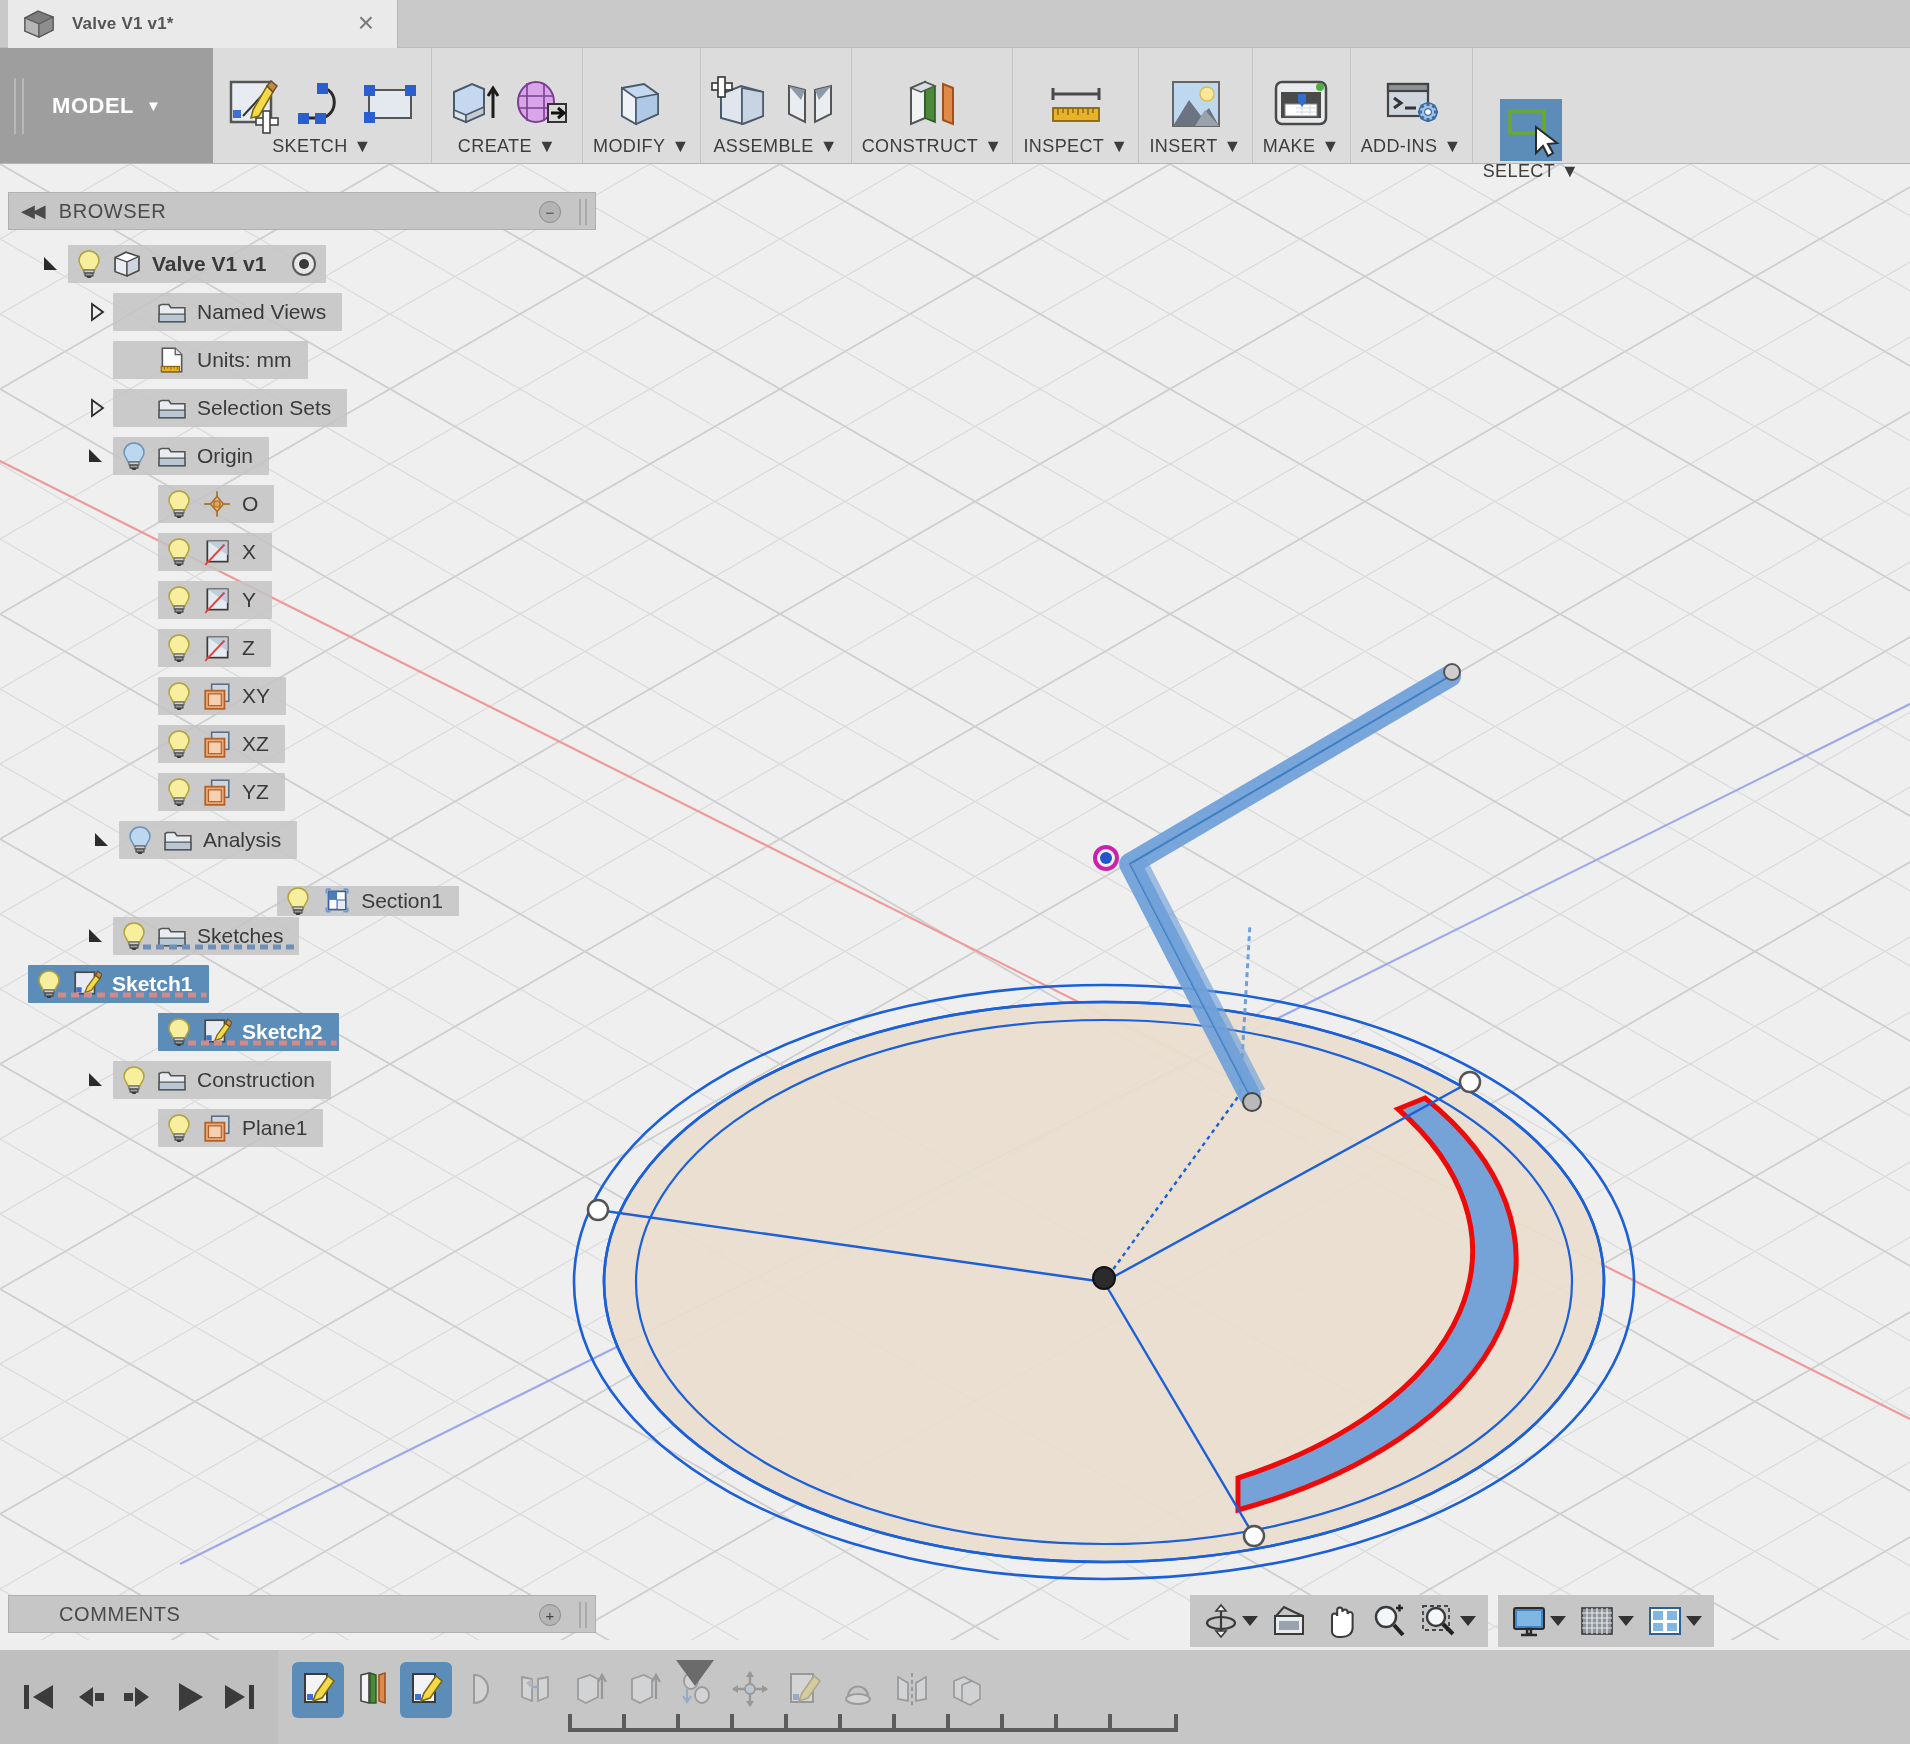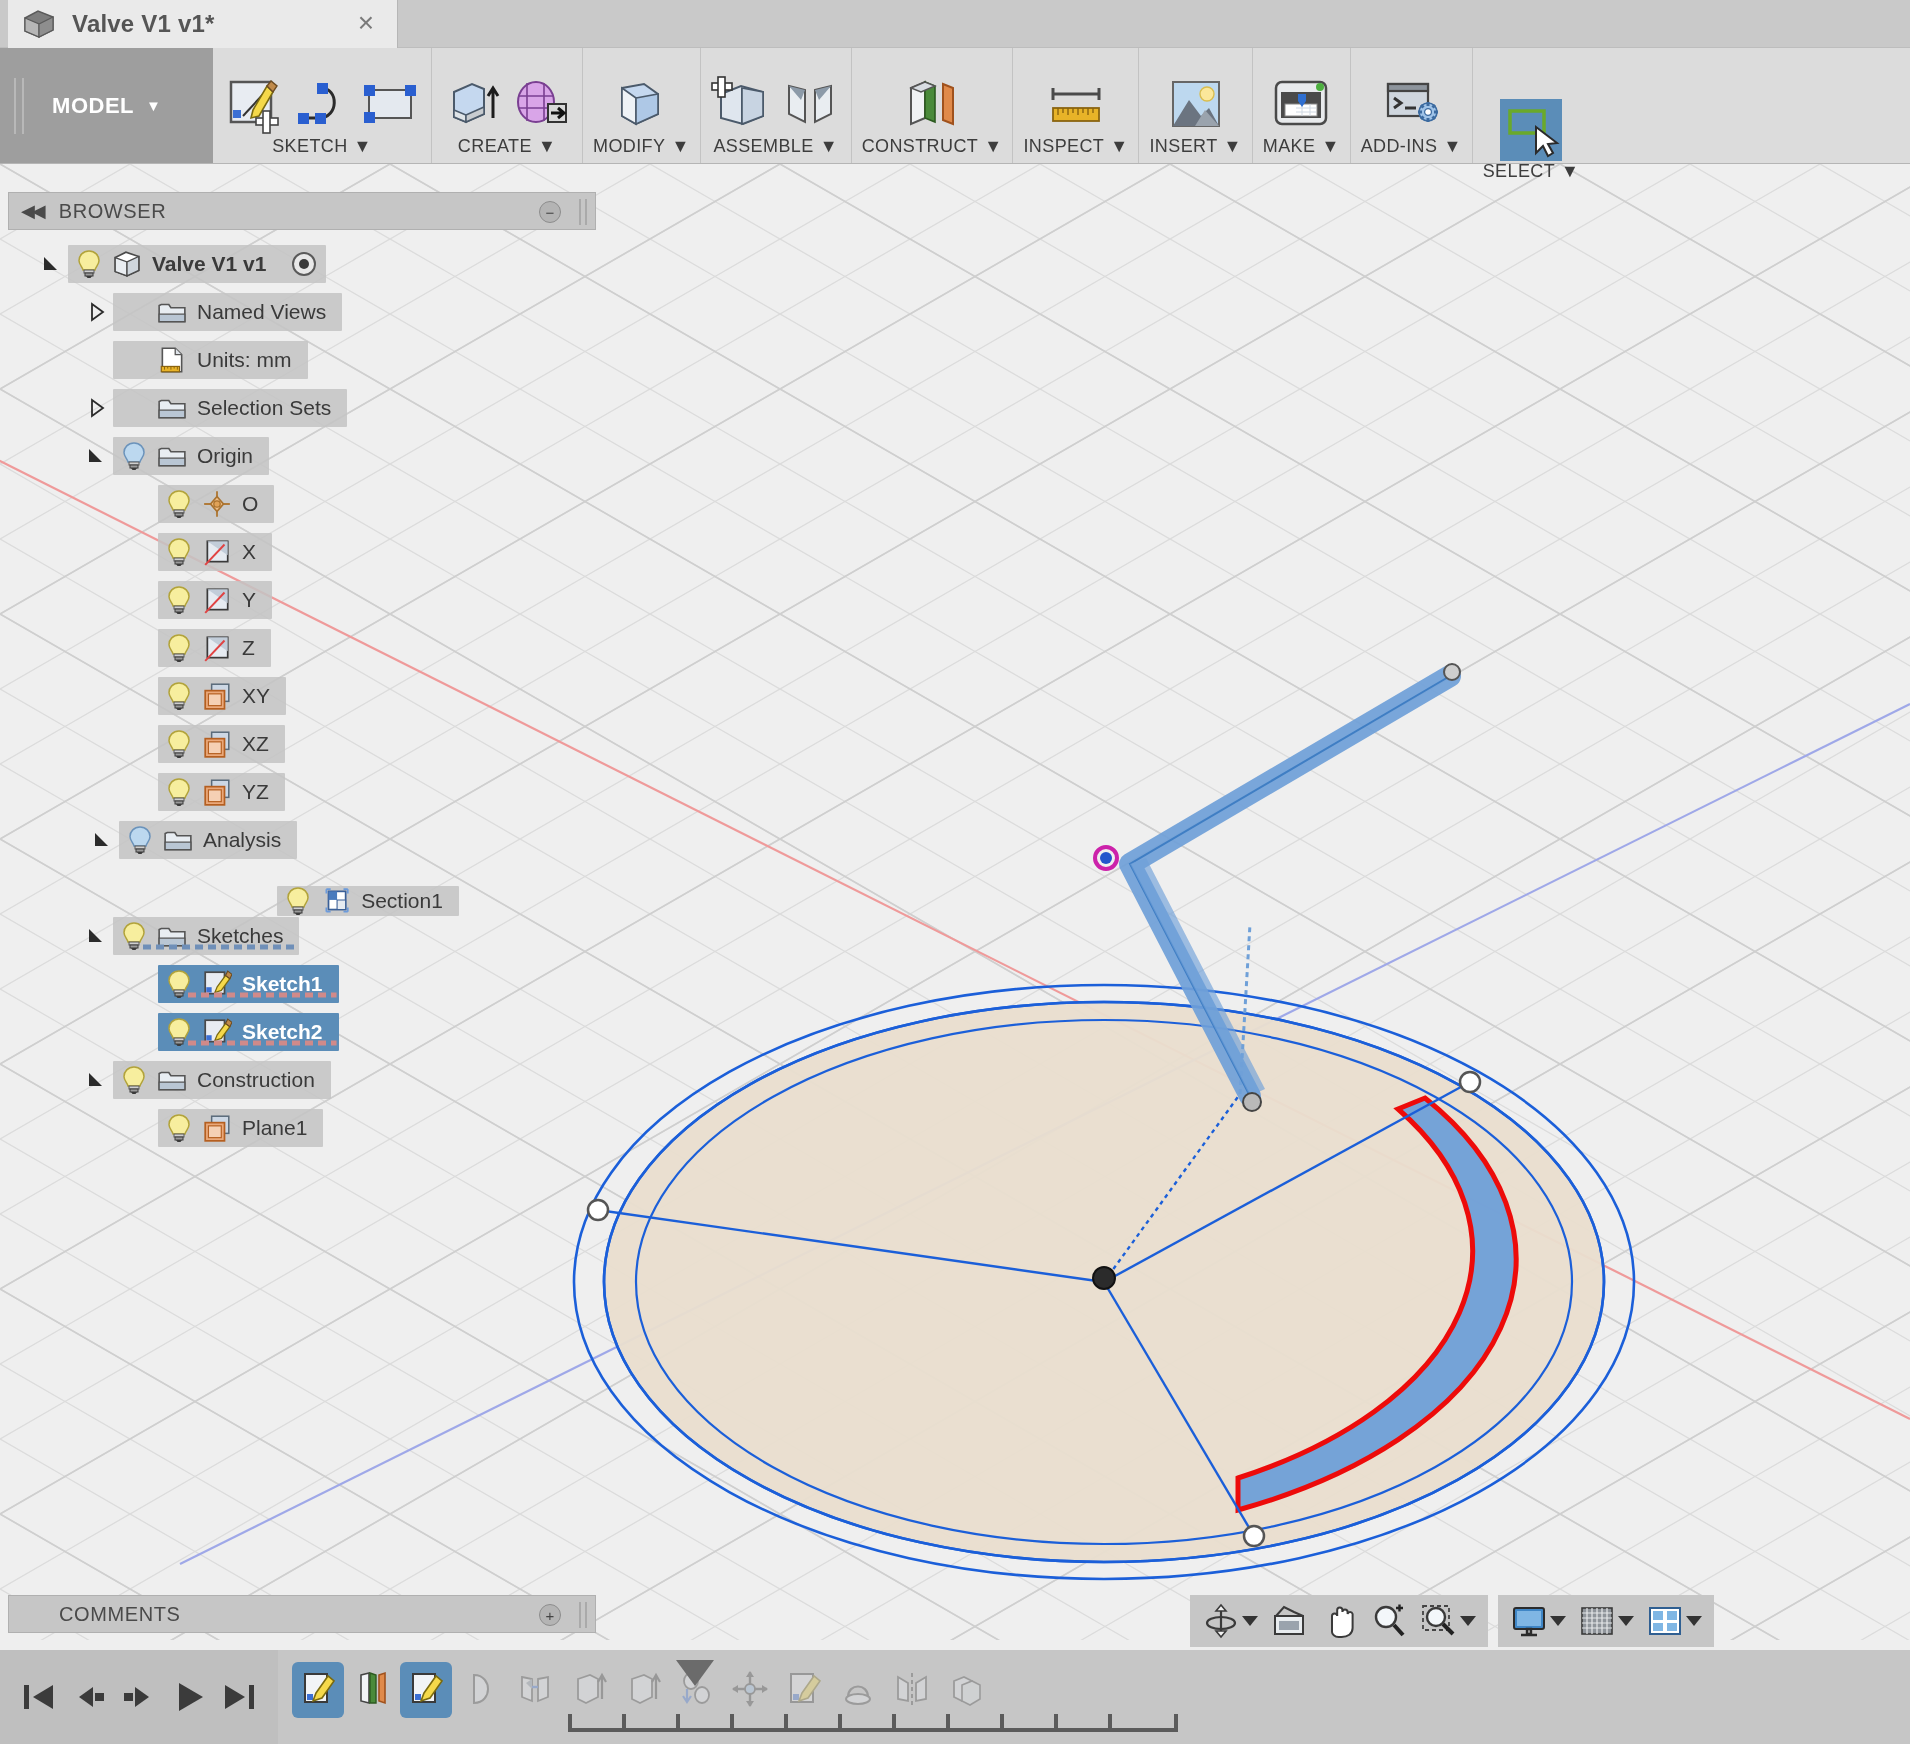--- a/index.html
+++ b/index.html
@@ -18,21 +18,21 @@
     border-bottom: 1px solid #bdbdbd;
   }
   #doc-tab {
     position: absolute; left: 8px; top: 0; width: 390px; height: 48px;
     background: #eaeaea;
     border-right: 1px solid #b6b6b6;
     display: flex; align-items: center;
   }
   #doc-tab .cubeicon { margin-left: 14px; width: 34px; height: 30px; position: relative; }
   #doc-tab .tab-title {
-    margin-left: 16px; font-size: 24px; font-weight: bold; color: #555;
+    margin-left: 16px; font-size: 17px; font-weight: bold; color: #555;
     letter-spacing: .2px;
   }
   #tab-close {
     position: absolute; right: 18px; top: 11px;
     width: 26px; height: 26px; color: #7a7a7a; font-size: 28px; line-height: 24px;
     text-align: center; font-weight: 300; cursor: pointer;
   }
 
   
   #ribbon {
@@ -782,21 +782,21 @@
             </svg>
           </span>
           <span class="node-label">Sketches</span>
           <span style="position: absolute; left: 30px; right: 2px; bottom: 1px; height: 7px;">
             <svg class="dashline" height="7" width="100%" preserveAspectRatio="none">
               <line x1="0" y1="4" x2="100%" y2="4" stroke="#6f8fb8" stroke-width="5" stroke-dasharray="8 5"></line>
             </svg>
           </span>
         </div>
       </div>
-      <div class="node" style="padding-left: 130px;">
+      <div class="node" style="">
         <span class="twisty"><span style="display:inline-block;width:22px;height:22px"></span></span>
         <div class="node-body selected" style="margin-left: 6px; position: relative;">
           <span class="bulb"><svg width="26" height="30" viewBox="0 0 26 30">
               <path d="M13,2 C19,2 23,6.5 23,11.5 C23,15.5 20,17.5 19,21 L7,21 C6,17.5 3,15.5 3,11.5 C3,6.5 7,2 13,2 Z" fill="#f7ee9e" stroke="#b2a33a" stroke-width="1.5"></path>
               <rect x="8" y="21" width="10" height="3" fill="#cfcfcf" stroke="#5a5a5a" stroke-width="1"></rect>
               <rect x="9" y="24" width="8" height="3" fill="#9a9a9a" stroke="#3a3a3a" stroke-width="1"></rect>
               <path d="M10,27 h6 l-1.5,2 h-3 z" fill="#3a3a3a"></path>
             </svg></span>
           <span style="display: flex; align-items: center;">
             <svg width="30" height="30" viewBox="0 0 28 28">

